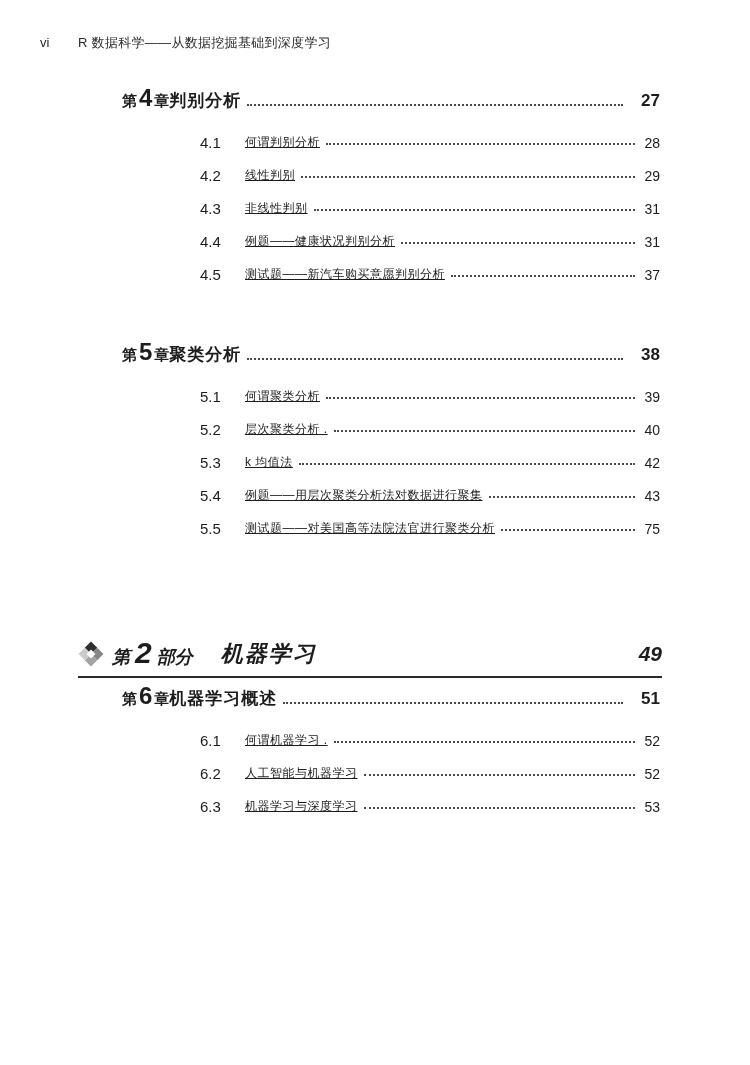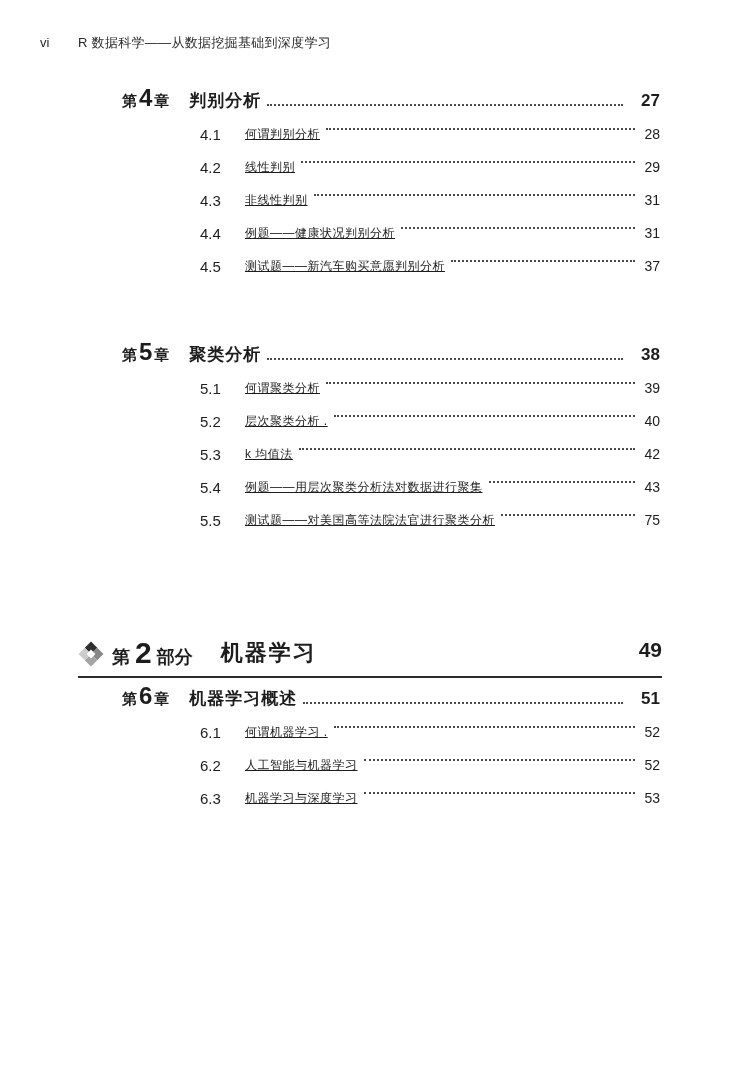--- a/index.html
+++ b/index.html
@@ -32,26 +32,26 @@
     left: 122px;
     width: 538px;
   }
   .ch-row {
     display: flex;
     align-items: baseline;
     height: 40px;
   }
   .ch-pre, .ch-post { font-size: 15px; font-weight: 700; }
   .ch-num { font-size: 24px; font-weight: 700; line-height: 1; margin: 0 2px; }
-  .ch-title { font-size: 17px; font-weight: 700; margin-left: 20px; letter-spacing: 1px; }
+  .ch-title { font-size: 17px; font-weight: 700; letter-spacing: 1px; }
   .ch-page { font-size: 17px; font-weight: 700; margin-left: 14px; }
 
   .sec-row {
     display: flex;
-    align-items: flex-start;
+    align-items: center;
     height: 33px;
     margin-left: 78px;
   }
   .sec-num { font-size: 15px; width: 45px; flex: 0 0 45px; }
   .sec-title { font-size: 12px; letter-spacing: 0.5px; text-decoration: underline; }
   .sec-page { font-size: 14px; margin-left: 5px; }
 
   .leader {
     flex: 1 1 auto;
     height: 2px;
@@ -64,21 +64,22 @@
   .part-block {
     position: absolute;
     left: 78px;
     width: 584px;
     top: 638px;
     border-bottom: 2px solid #2b2b2b;
     padding-bottom: 7px;
   }
   .part-row {
     display: flex;
-    align-items: flex-start;
+    align-items: center;
+    font-style: italic;
   }
   .part-icon {
     align-self: center;
     width: 26px; height: 26px;
     margin-right: 8px;
     flex: 0 0 26px;
   }
   .part-pre, .part-post { font-size: 18px; font-weight: 700; }
   .part-num { font-size: 30px; font-weight: 700; line-height: 1; margin: 0 5px; }
   .part-title { font-size: 22px; font-weight: 700; margin-left: 28px; letter-spacing: 2px; }

